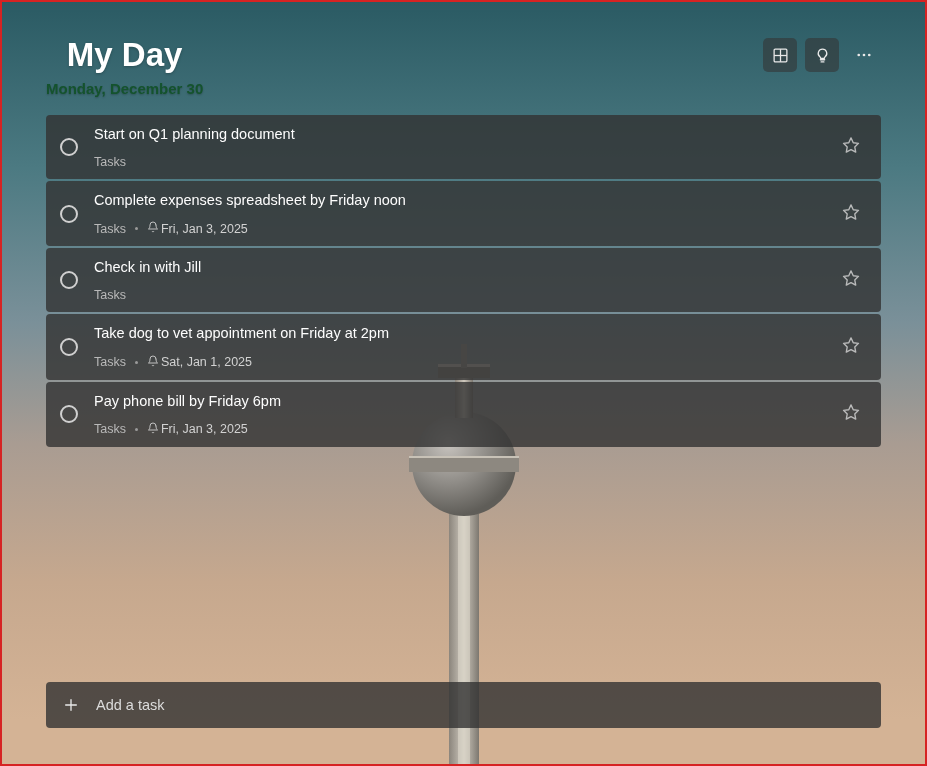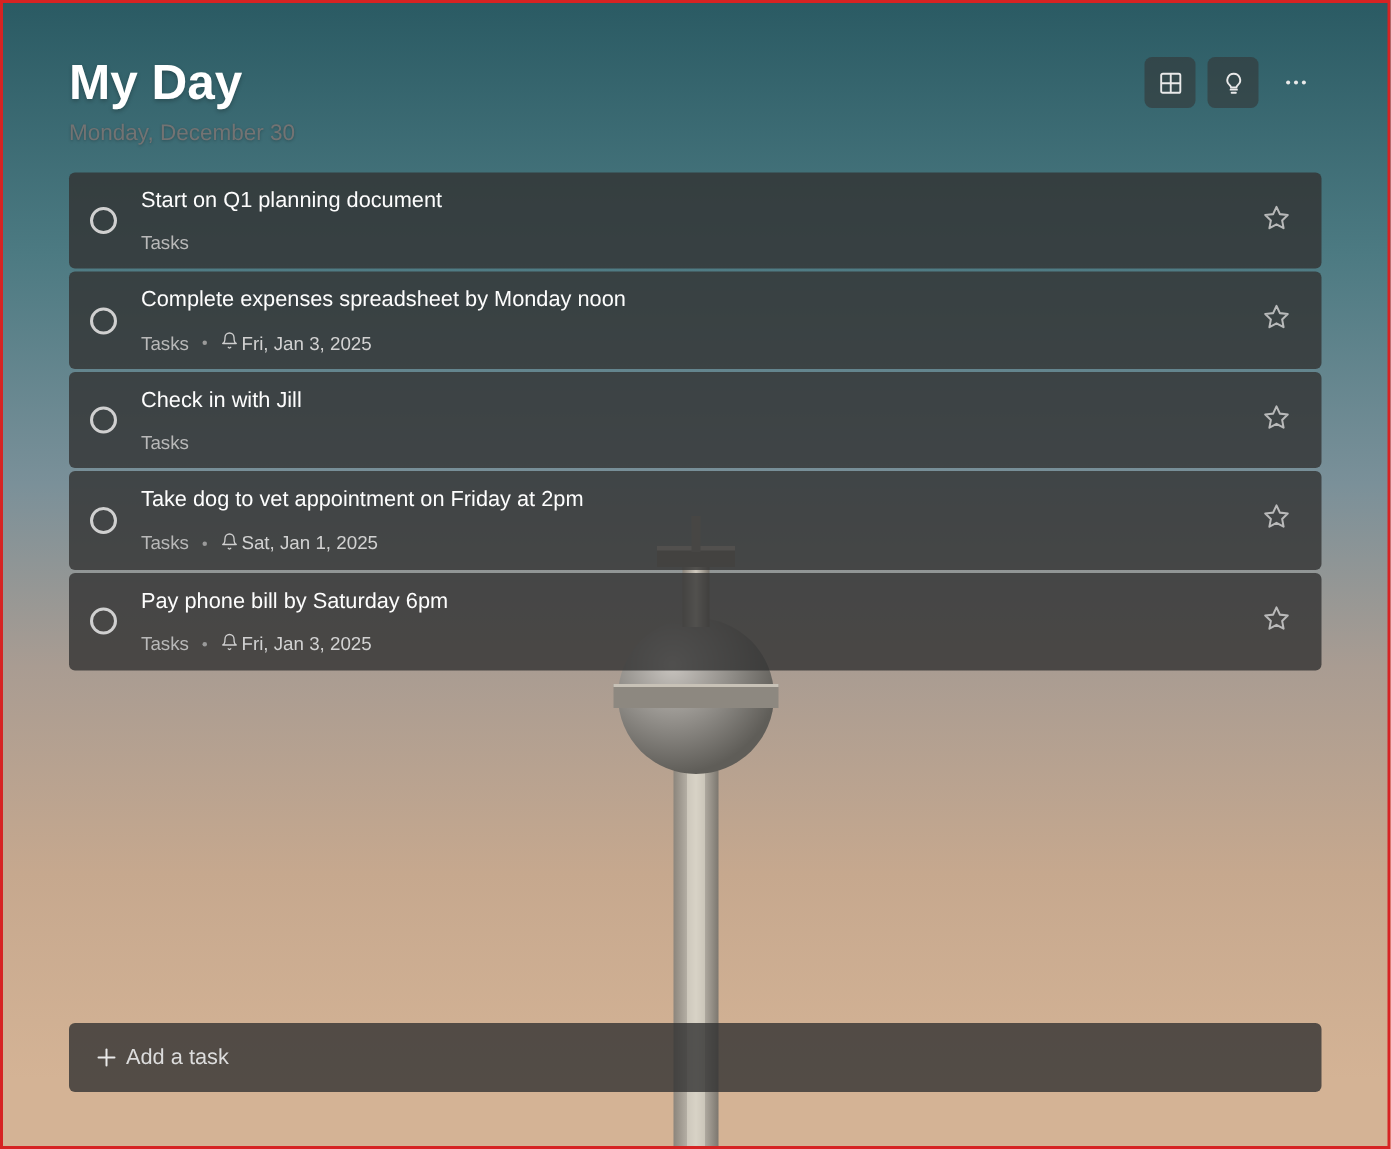--- a/index.html
+++ b/index.html
@@ -38,33 +38,34 @@
   .header {
     position: relative;
     padding: 34px 44px 18px 44px;
     color: #ffffff;
     z-index: 2;
   }
   .header-row {
     display: flex;
     align-items: flex-start;
     justify-content: space-between;
+    text-align: center;
   }
   .page-title {
     font-size: 33px;
     font-weight: 700;
     letter-spacing: 0;
     color: #ffffff;
     text-shadow: 0 1px 3px rgba(0,0,0,0.25);
   }
   .page-date {
     margin-top: 6px;
     font-size: 15px;
-    font-weight: 400;
-    color: #737373;
+    font-weight: 700;
+    color: #14532d;
     text-shadow: 0 1px 2px rgba(0,0,0,0.25);
   }
   .header-actions {
     display: flex;
     gap: 8px;
     align-items: center;
     margin-top: 2px;
   }
   .icon-btn {
     width: 34px;
@@ -145,21 +146,21 @@
 
   
   .add-task {
     position: absolute;
     left: 44px; right: 44px;
     bottom: 36px;
     background: rgba(50,50,50,0.80);
     border-radius: 4px;
     display: flex;
     align-items: center;
-    gap: 4px;
+    gap: 16px;
     padding: 14px 16px;
     color: #e9e9e9;
     z-index: 2;
     cursor: text;
   }
   .add-task .plus {
     width: 18px; height: 18px;
     display: flex; align-items: center; justify-content: center;
   }
   .add-input {
@@ -256,21 +257,21 @@
       </div>
       <div class="star-btn">
         <span><svg width="18" height="18" viewBox="0 0 24 24" fill="none" stroke="#cfcfcf" stroke-width="1.8" stroke-linejoin="round">
             <polygon points="12 2.5 15 9 22 9.8 17 14.6 18.3 21.5 12 18.1 5.7 21.5 7 14.6 2 9.8 9 9 12 2.5"></polygon>
           </svg></span>
       </div>
     </div>
     <div class="task-row">
       <div class="task-check"></div>
       <div class="task-body">
-        <div class="task-title">Complete expenses spreadsheet by Monday noon</div>
+        <div class="task-title">Complete expenses spreadsheet by Friday noon</div>
         <div class="task-meta">
           <span>Tasks</span>
           <span class="meta-dot"></span>
           <span class="meta-reminder">
             <span><svg width="12" height="12" viewBox="0 0 24 24" fill="none" stroke="#cfcfcf" stroke-width="1.8" stroke-linecap="round" stroke-linejoin="round">
                 <path d="M18 8a6 6 0 1 0-12 0c0 7-3 8-3 8h18s-3-1-3-8"></path>
                 <path d="M13.7 21a2 2 0 0 1-3.4 0"></path>
               </svg></span>
             <span>Fri, Jan 3, 2025</span>
           </span>
@@ -314,21 +315,21 @@
       </div>
       <div class="star-btn">
         <span><svg width="18" height="18" viewBox="0 0 24 24" fill="none" stroke="#cfcfcf" stroke-width="1.8" stroke-linejoin="round">
             <polygon points="12 2.5 15 9 22 9.8 17 14.6 18.3 21.5 12 18.1 5.7 21.5 7 14.6 2 9.8 9 9 12 2.5"></polygon>
           </svg></span>
       </div>
     </div>
     <div class="task-row">
       <div class="task-check"></div>
       <div class="task-body">
-        <div class="task-title">Pay phone bill by Saturday 6pm</div>
+        <div class="task-title">Pay phone bill by Friday 6pm</div>
         <div class="task-meta">
           <span>Tasks</span>
           <span class="meta-dot"></span>
           <span class="meta-reminder">
             <span><svg width="12" height="12" viewBox="0 0 24 24" fill="none" stroke="#cfcfcf" stroke-width="1.8" stroke-linecap="round" stroke-linejoin="round">
                 <path d="M18 8a6 6 0 1 0-12 0c0 7-3 8-3 8h18s-3-1-3-8"></path>
                 <path d="M13.7 21a2 2 0 0 1-3.4 0"></path>
               </svg></span>
             <span>Fri, Jan 3, 2025</span>
           </span>

